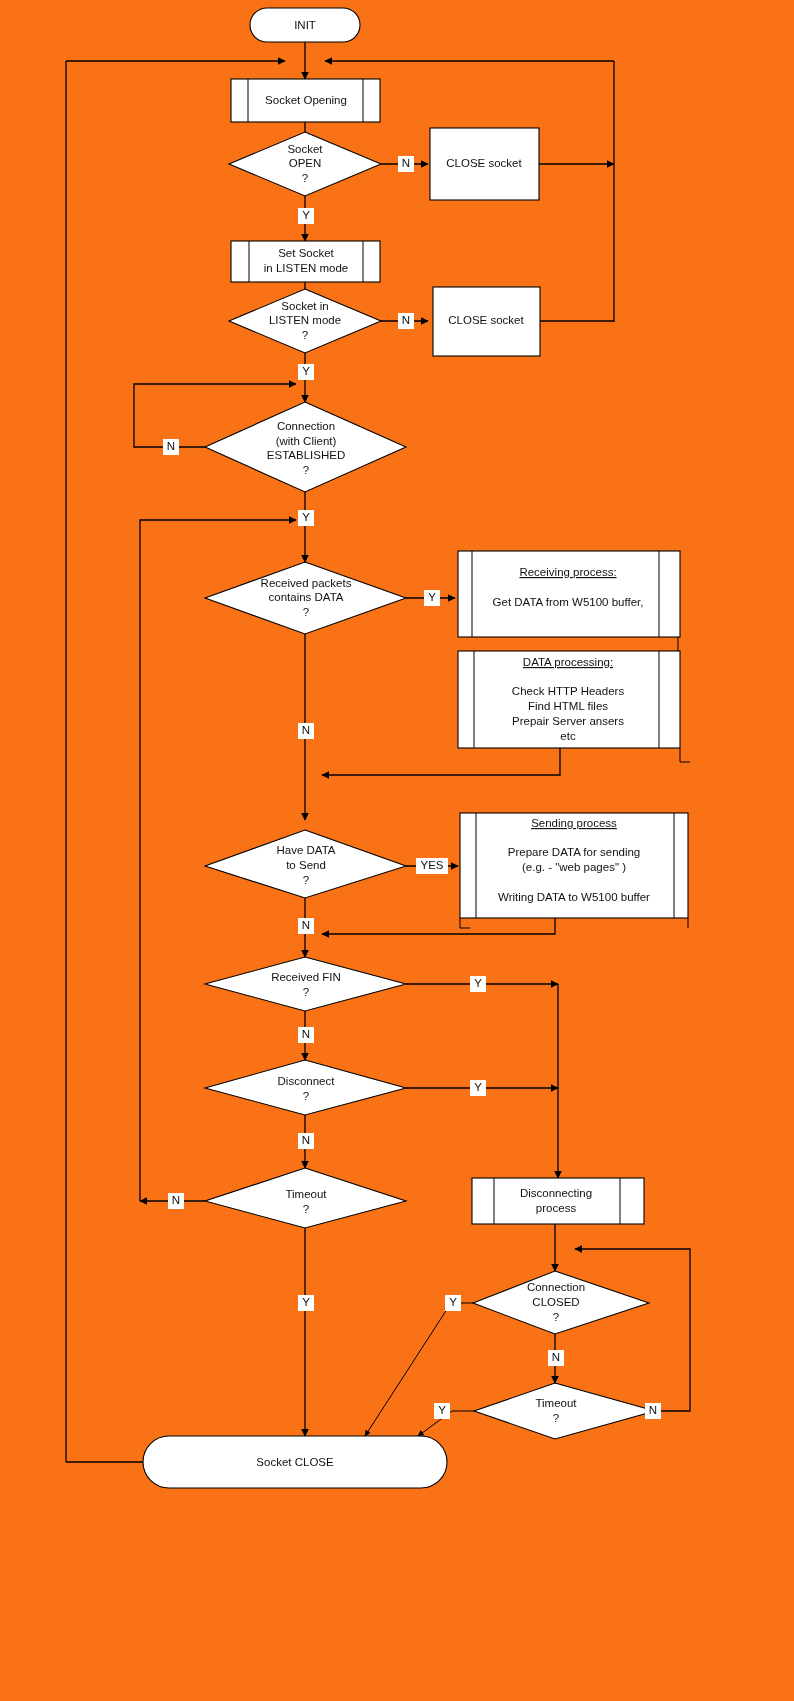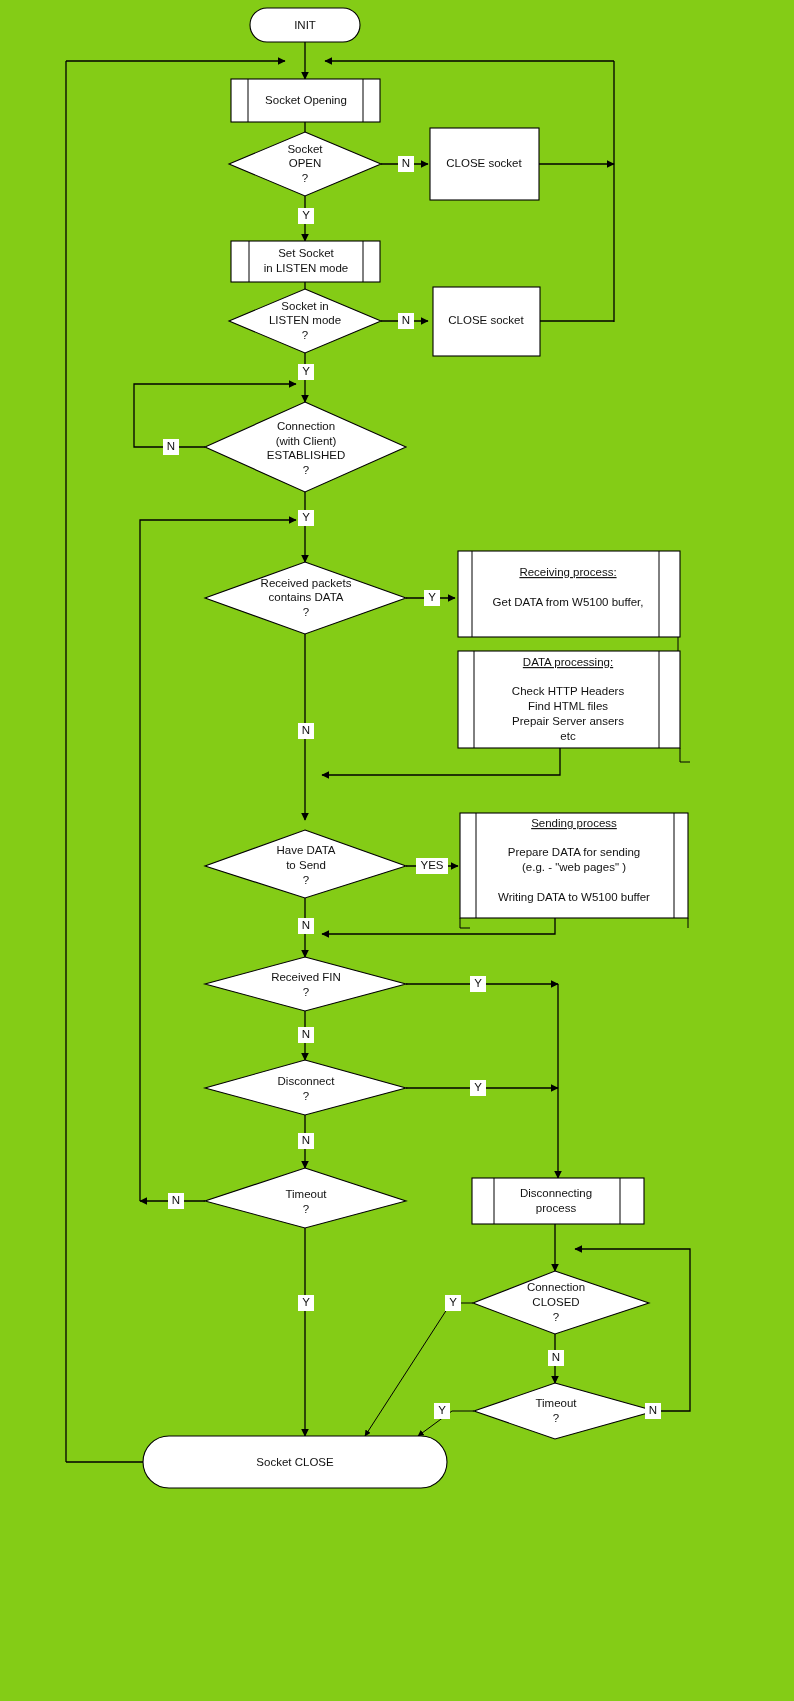--- a/index.html
+++ b/index.html
@@ -7,21 +7,21 @@
     padding: 0;
     background: #ffffff;
   }
   body {
     font-family: "Liberation Sans", sans-serif;
   }
   #flow-root {
     position: relative;
     width: 794px;
     height: 1701px;
-    background: #84cc16;
+    background: #f97316;
     overflow: hidden;
   }
   svg#flow-svg {
     position: absolute;
     top: 0;
     left: 0;
     width: 794px;
     height: 1701px;
     display: block;
   }

